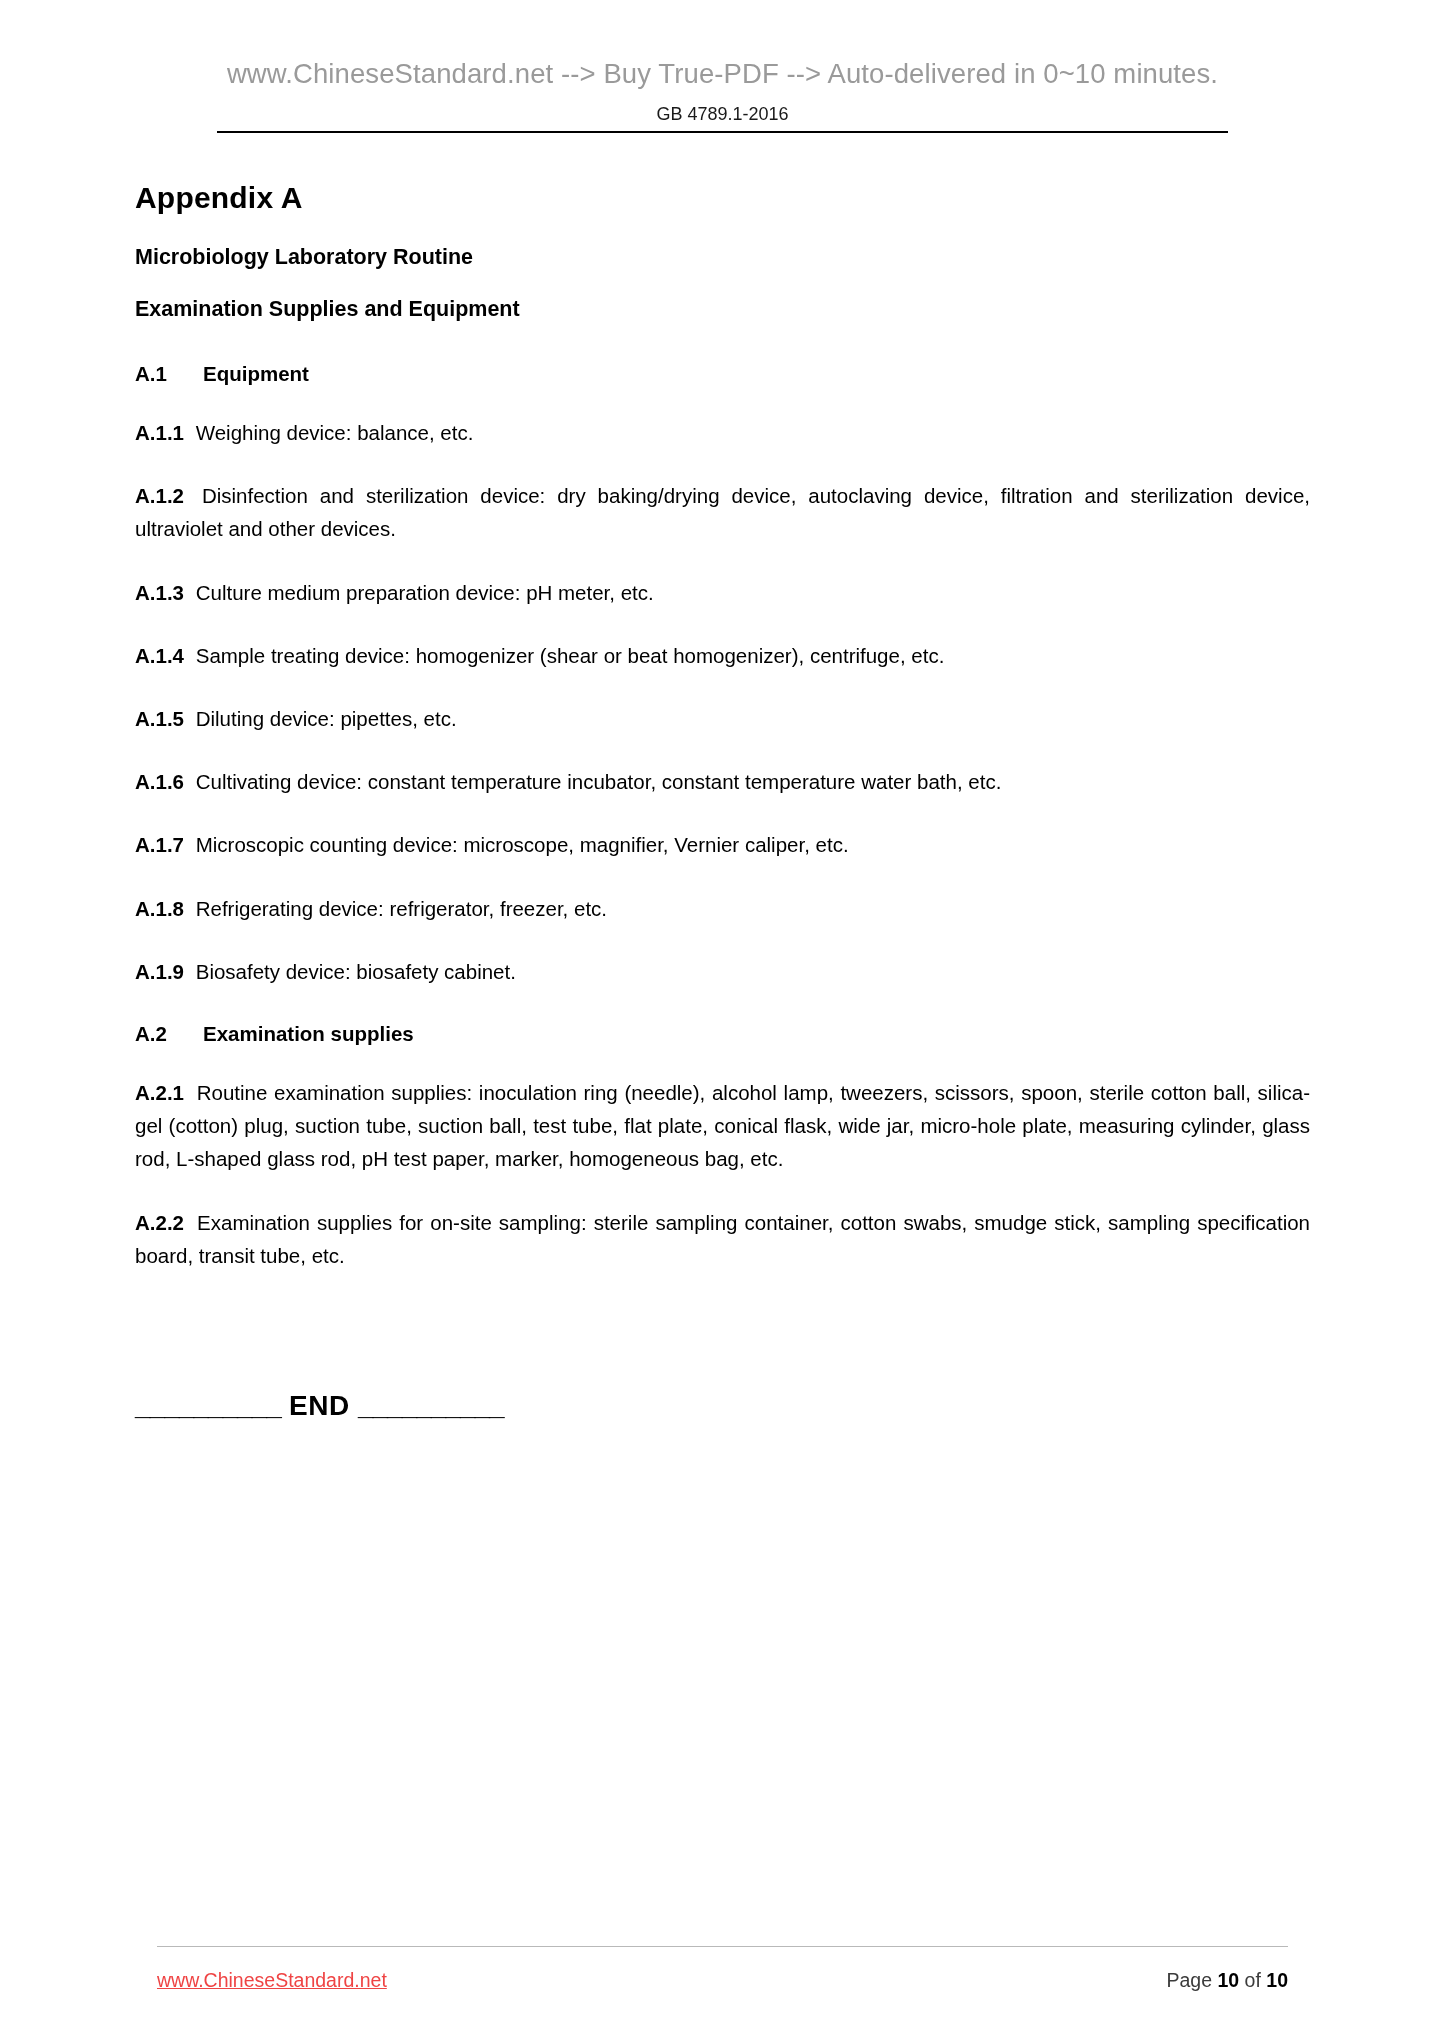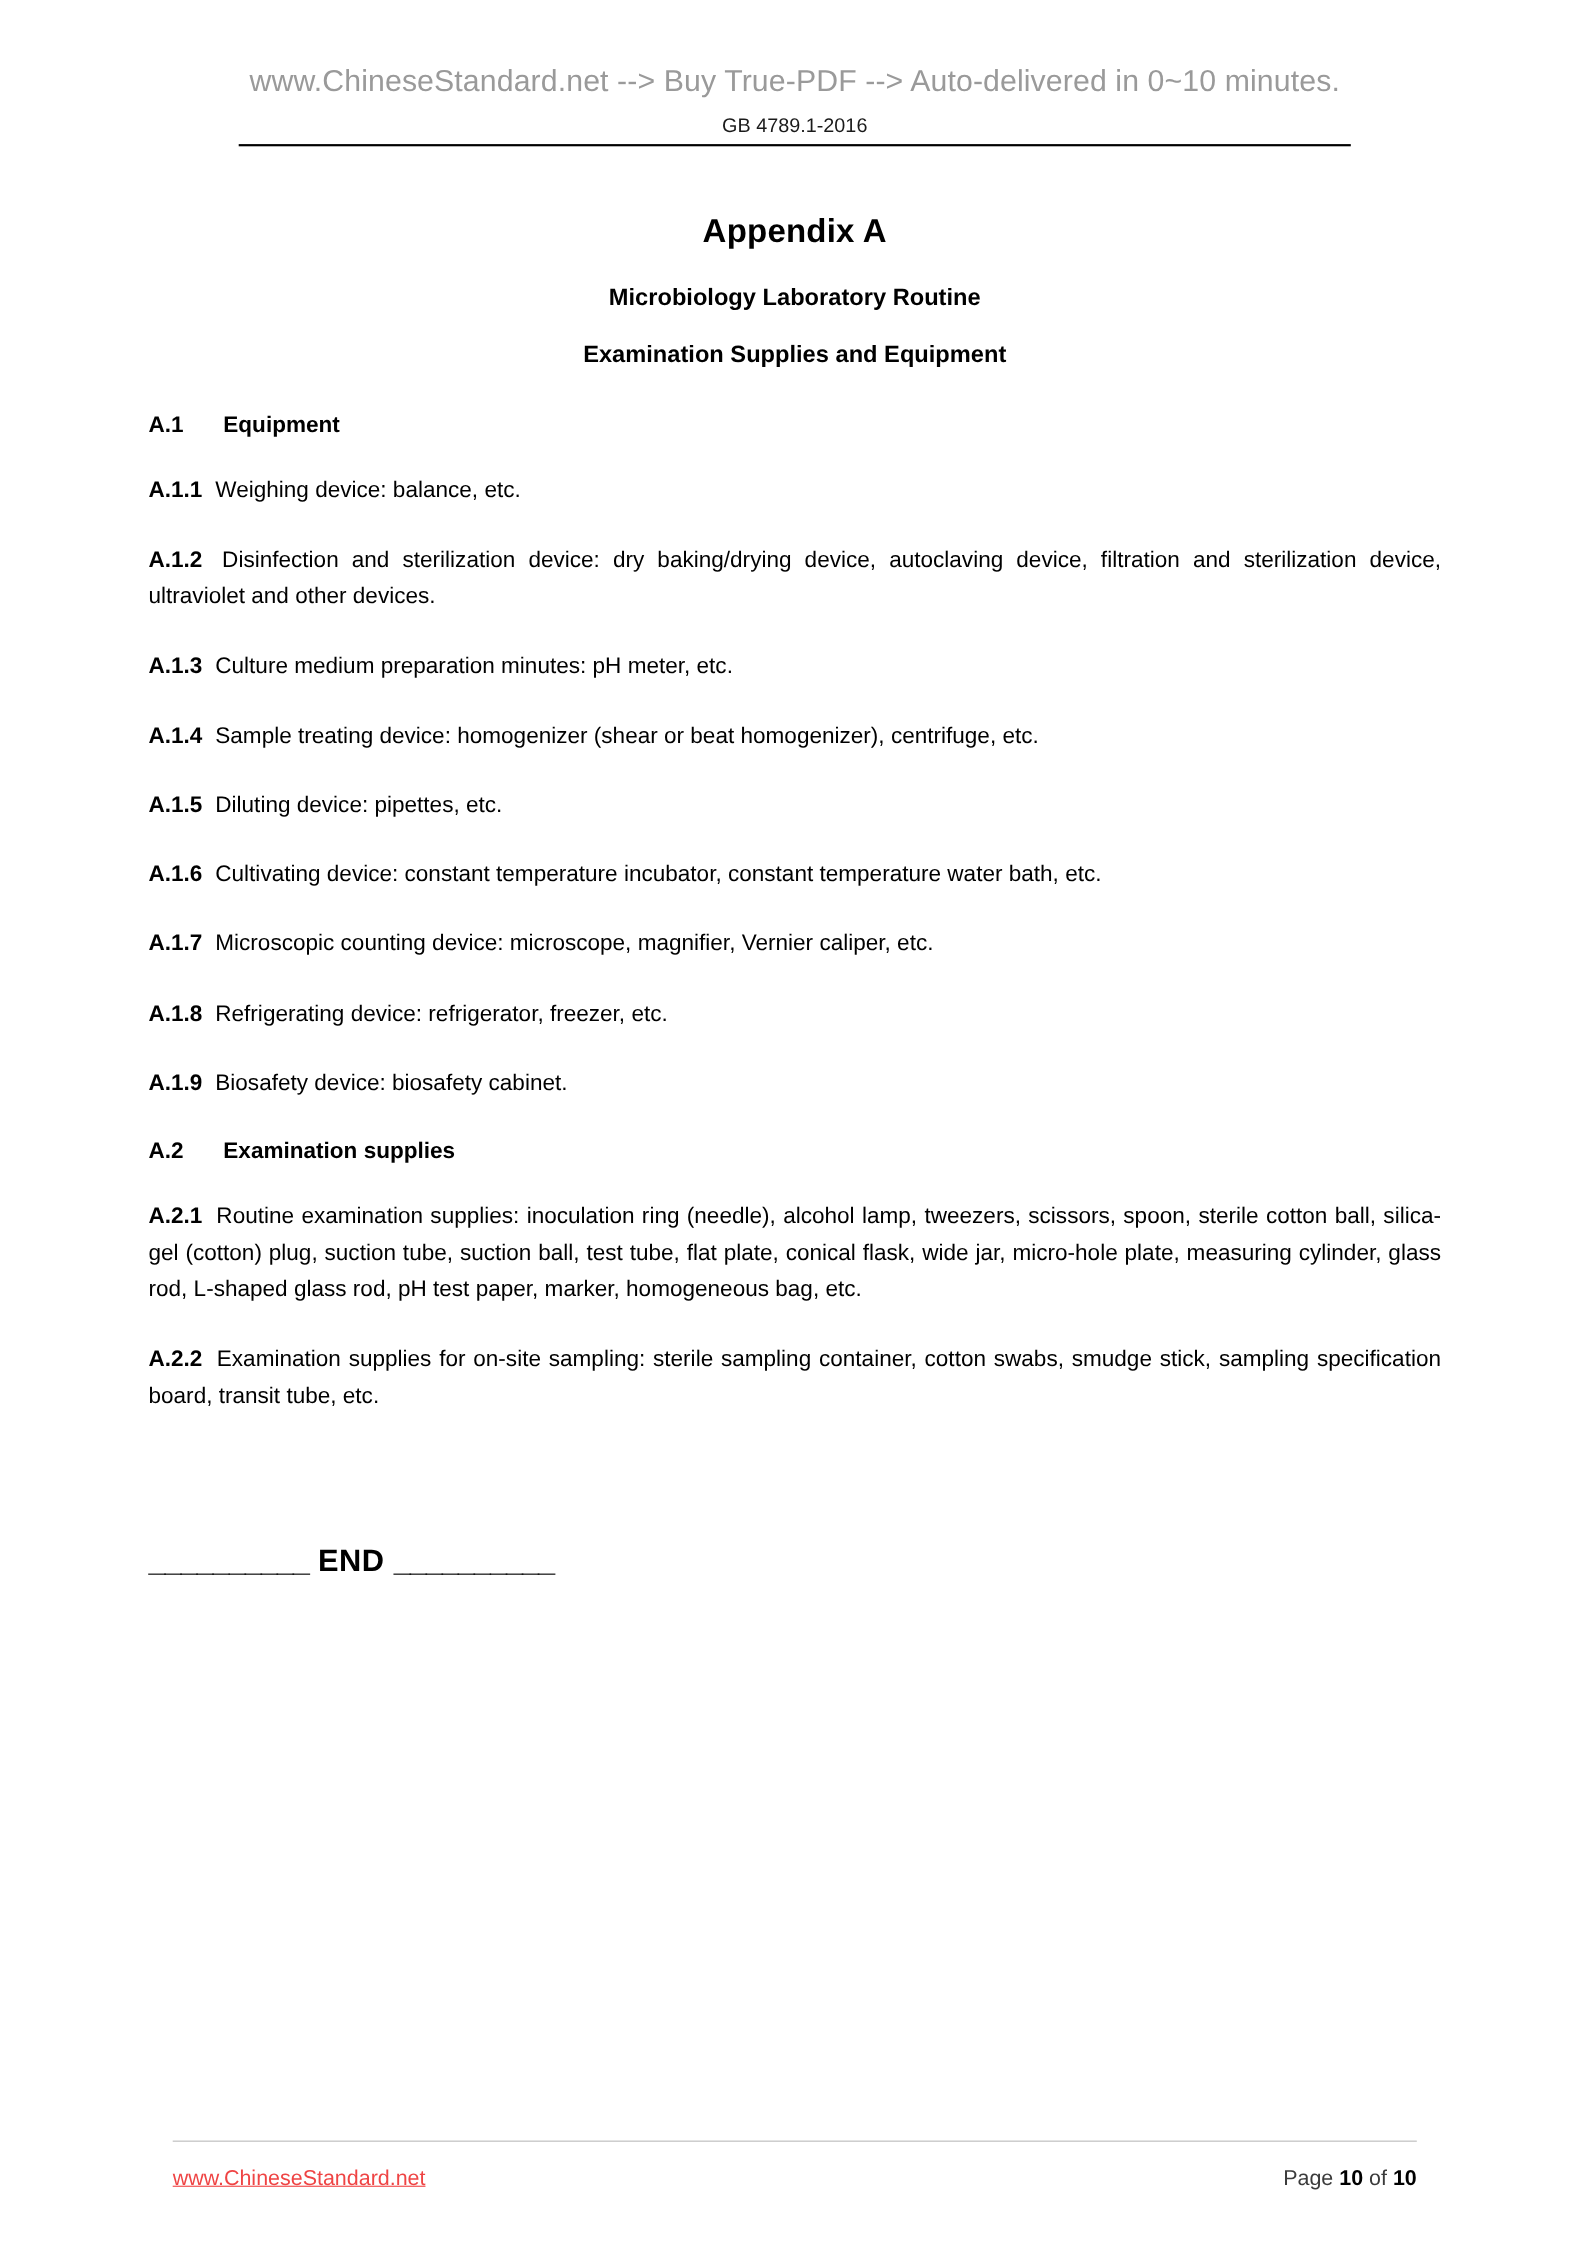--- a/index.html
+++ b/index.html
@@ -41,22 +41,21 @@
     font-size: 18px;
     color: #1a1a1a;
     margin-top: 14px;
   }
   .header-rule {
     border: none;
     border-bottom: 2.2px solid #000;
     margin: 6px 82px 0 82px;
   }
   .title-block {
-    margin-top: 61px;
-    text-align: center;
+    margin-top: 48px;
   }
   .appendix-title {
     font-size: 30px;
     font-weight: bold;
     letter-spacing: 0.2px;
   }
   .subtitle {
     font-size: 21.5px;
     font-weight: bold;
     margin-top: 30px;
@@ -153,21 +152,21 @@
         <span>Weighing device: balance, etc.</span>
       </p>
 
       <p class="item">
         <span class="num">A.1.2</span>
         <span>Disinfection and sterilization device: dry baking/drying device, autoclaving device, filtration and sterilization device, ultraviolet and other devices.</span>
       </p>
 
       <p class="item">
         <span class="num">A.1.3</span>
-        <span>Culture medium preparation minutes: pH meter, etc.</span>
+        <span>Culture medium preparation device: pH meter, etc.</span>
       </p>
 
       <p class="item">
         <span class="num">A.1.4</span>
         <span>Sample treating device: homogenizer (shear or beat homogenizer), centrifuge, etc.</span>
       </p>
 
       <p class="item">
         <span class="num">A.1.5</span>
         <span>Diluting device: pipettes, etc.</span>

